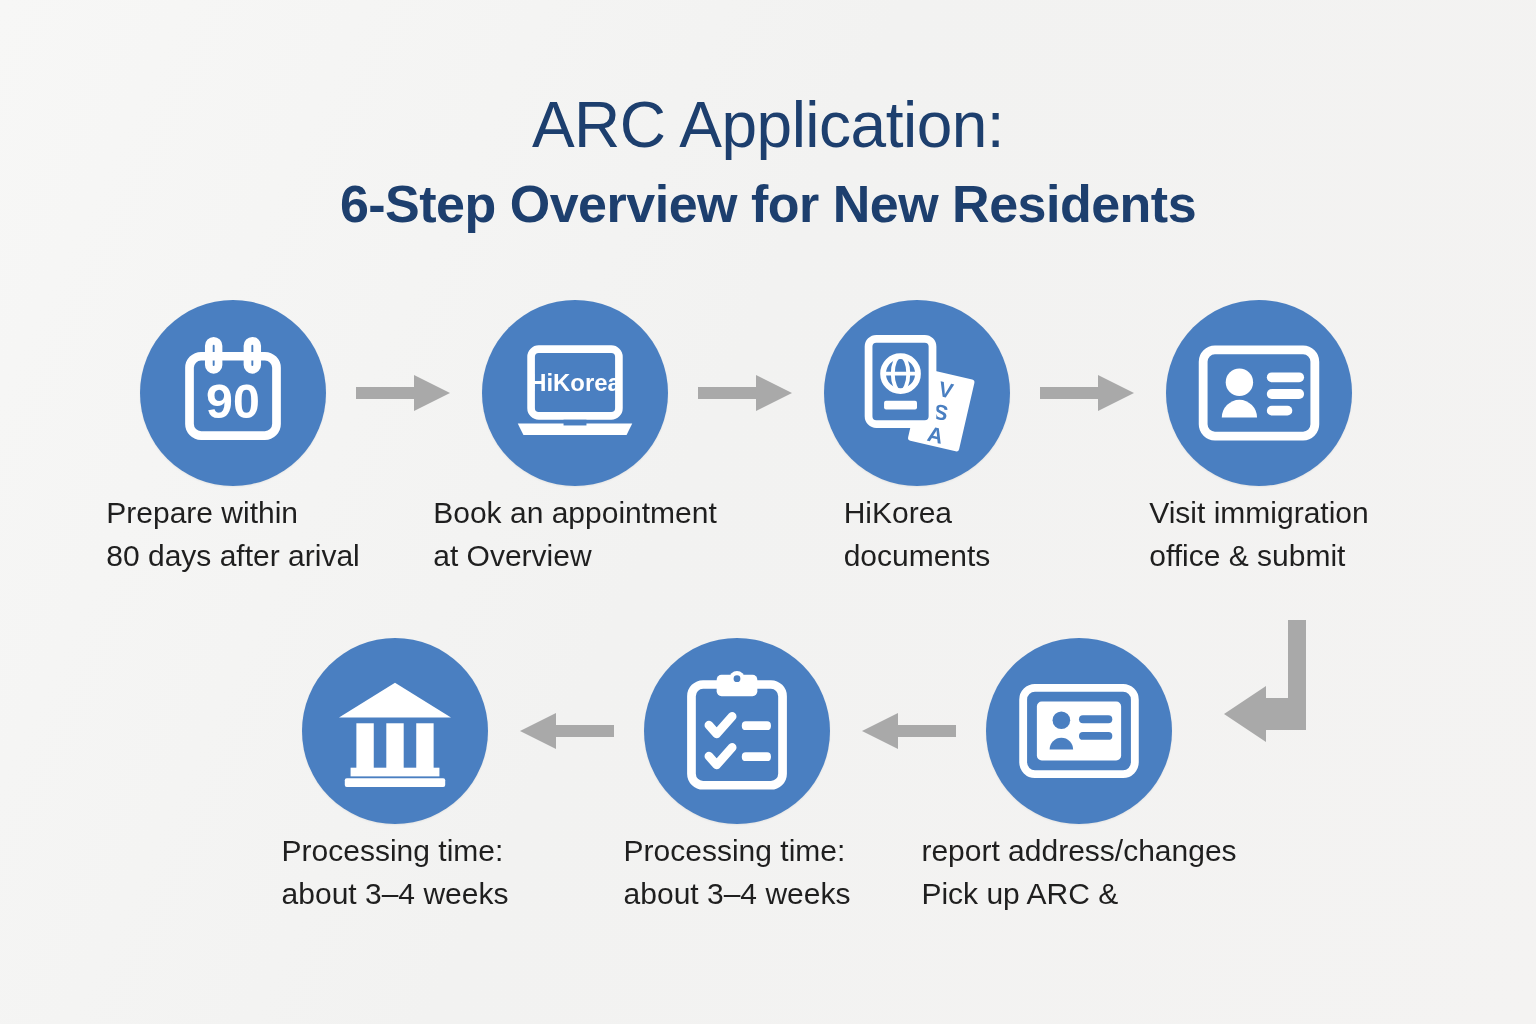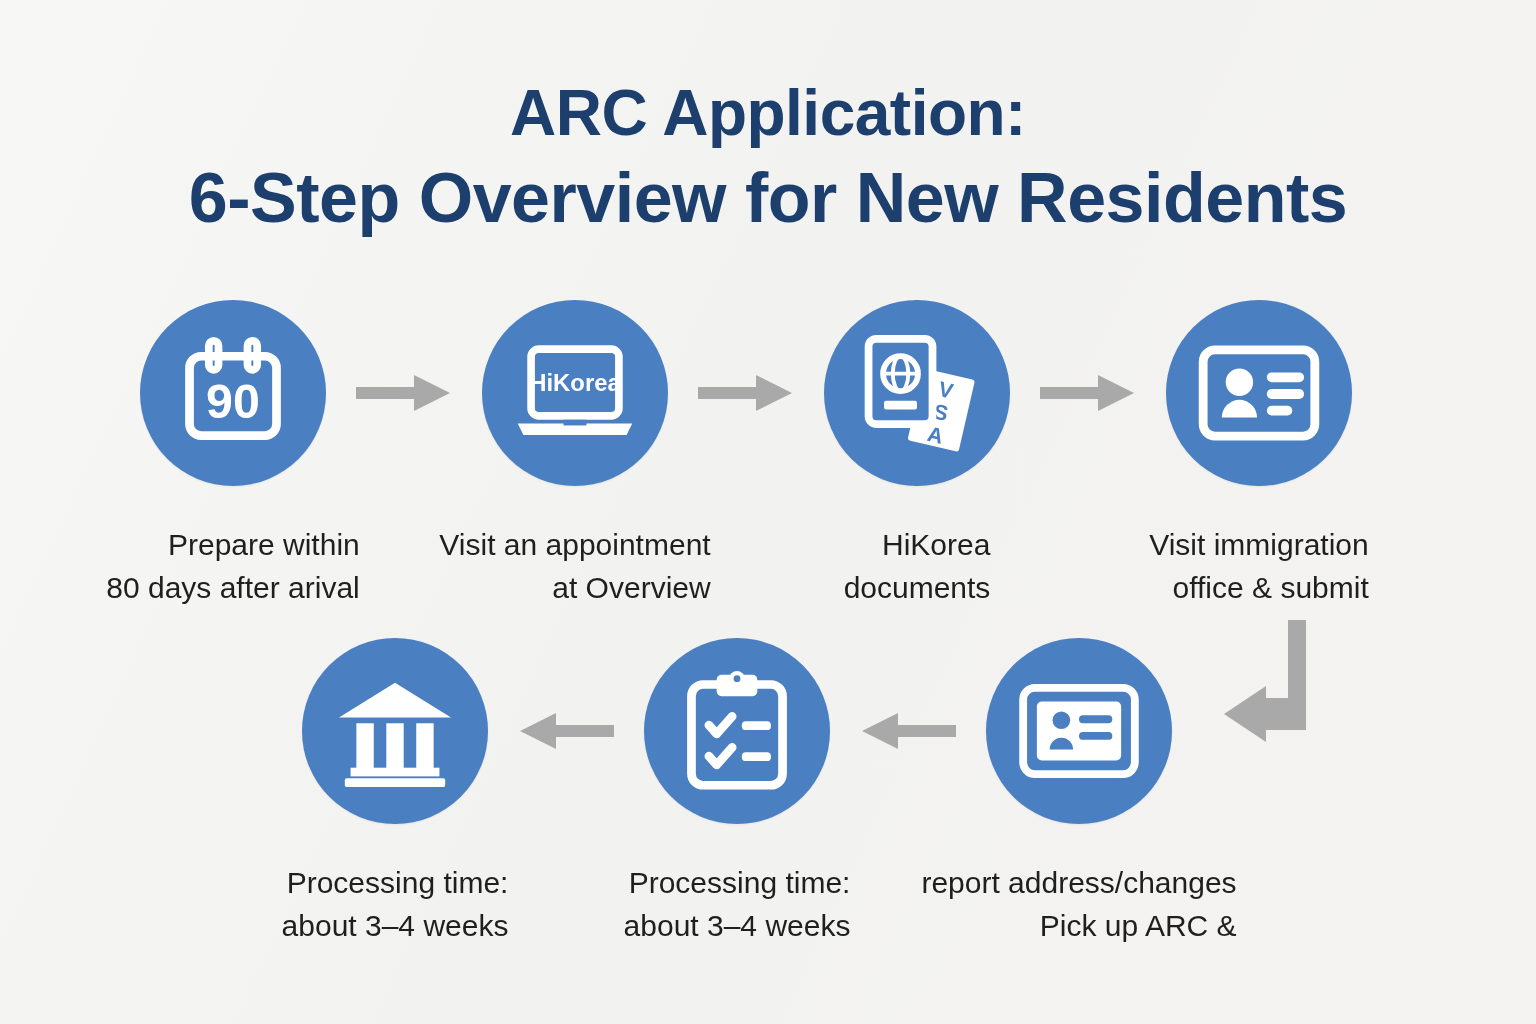--- a/index.html
+++ b/index.html
@@ -23,28 +23,28 @@
   
   .title-block {
     position: absolute;
     top: 76px;
     left: 0;
     width: 1536px;
     text-align: center;
   }
   .title-main {
     font-size: 64px;
-    font-weight: bold;
+    font-weight: normal;
     color: #1d3f6e;
     letter-spacing: -0.5px;
     line-height: 1.05;
-    margin: 4px;
+    margin: 16px;
   }
   .title-sub {
-    font-size: 70px;
+    font-size: 52px;
     font-weight: bold;
     color: #1d3f6e;
     letter-spacing: -0.5px;
     line-height: 1.12;
     margin: 12px 0 0 0;
   }
 
   
   .row {
     position: absolute;
@@ -76,22 +76,22 @@
     border-radius: 50%;
     background: #4a7fc1;
     display: flex;
     align-items: center;
     justify-content: center;
     box-shadow: 0 1px 2px rgba(0,0,0,0.06);
   }
   .circle svg { display: block; }
 
   .caption {
-    margin-top: 38px;
-    text-align: right;
+    margin-top: 6px;
+    text-align: left;
     font-size: 30px;
     line-height: 1.42;
     color: #1f1f1f;
     white-space: nowrap;
   }
   .caption .ln { display: block; }
 
   
   .arrow {
     flex: 0 0 auto;
@@ -155,21 +155,21 @@
         <span>
           <svg width="126" height="112" viewBox="0 0 132 116" aria-hidden="true">
             <rect x="20" y="12" width="92" height="70" rx="8" ry="8" fill="none" stroke="#ffffff" stroke-width="8"></rect>
             <path d="M6 90 L126 90 L120 102 L12 102 Z" fill="#ffffff"></path>
             <rect x="54" y="86" width="24" height="6" fill="#4a7fc1"></rect>
             <text x="66" y="56" fill="#ffffff" font-family="'Liberation Sans', sans-serif" font-size="25" font-weight="bold" text-anchor="middle">HiKorea</text>
           </svg>
         </span>
       </div>
       <div class="caption">
-        <span class="ln">Visit an appointment</span>
+        <span class="ln">Book an appointment</span>
         <span class="ln">at Overview</span>
       </div>
     </div>
 
     <div class="arrow">
       <span>
         <svg width="96" height="48" viewBox="0 0 96 48" aria-hidden="true">
           <path d="M0 18 L58 18 L58 6 L94 24 L58 42 L58 30 L0 30 Z" fill="#a9a9a9"></path>
         </svg>
       </span>

